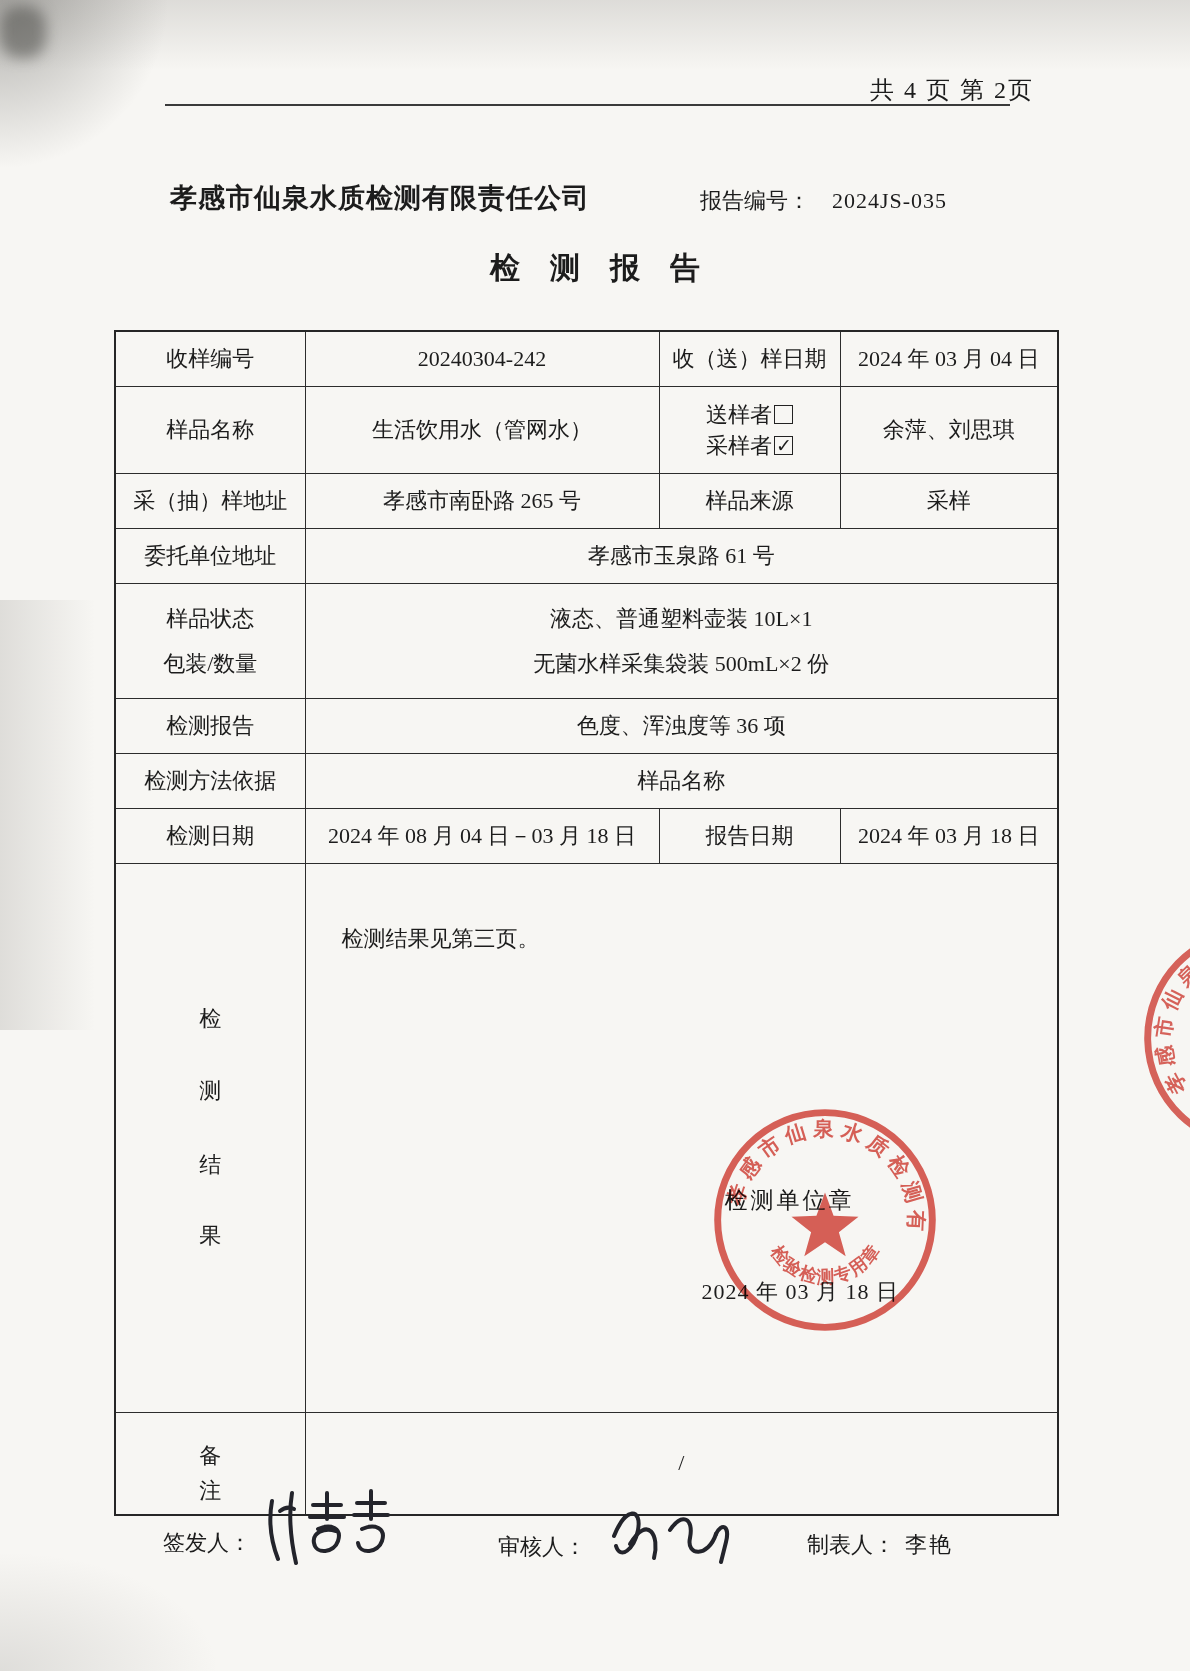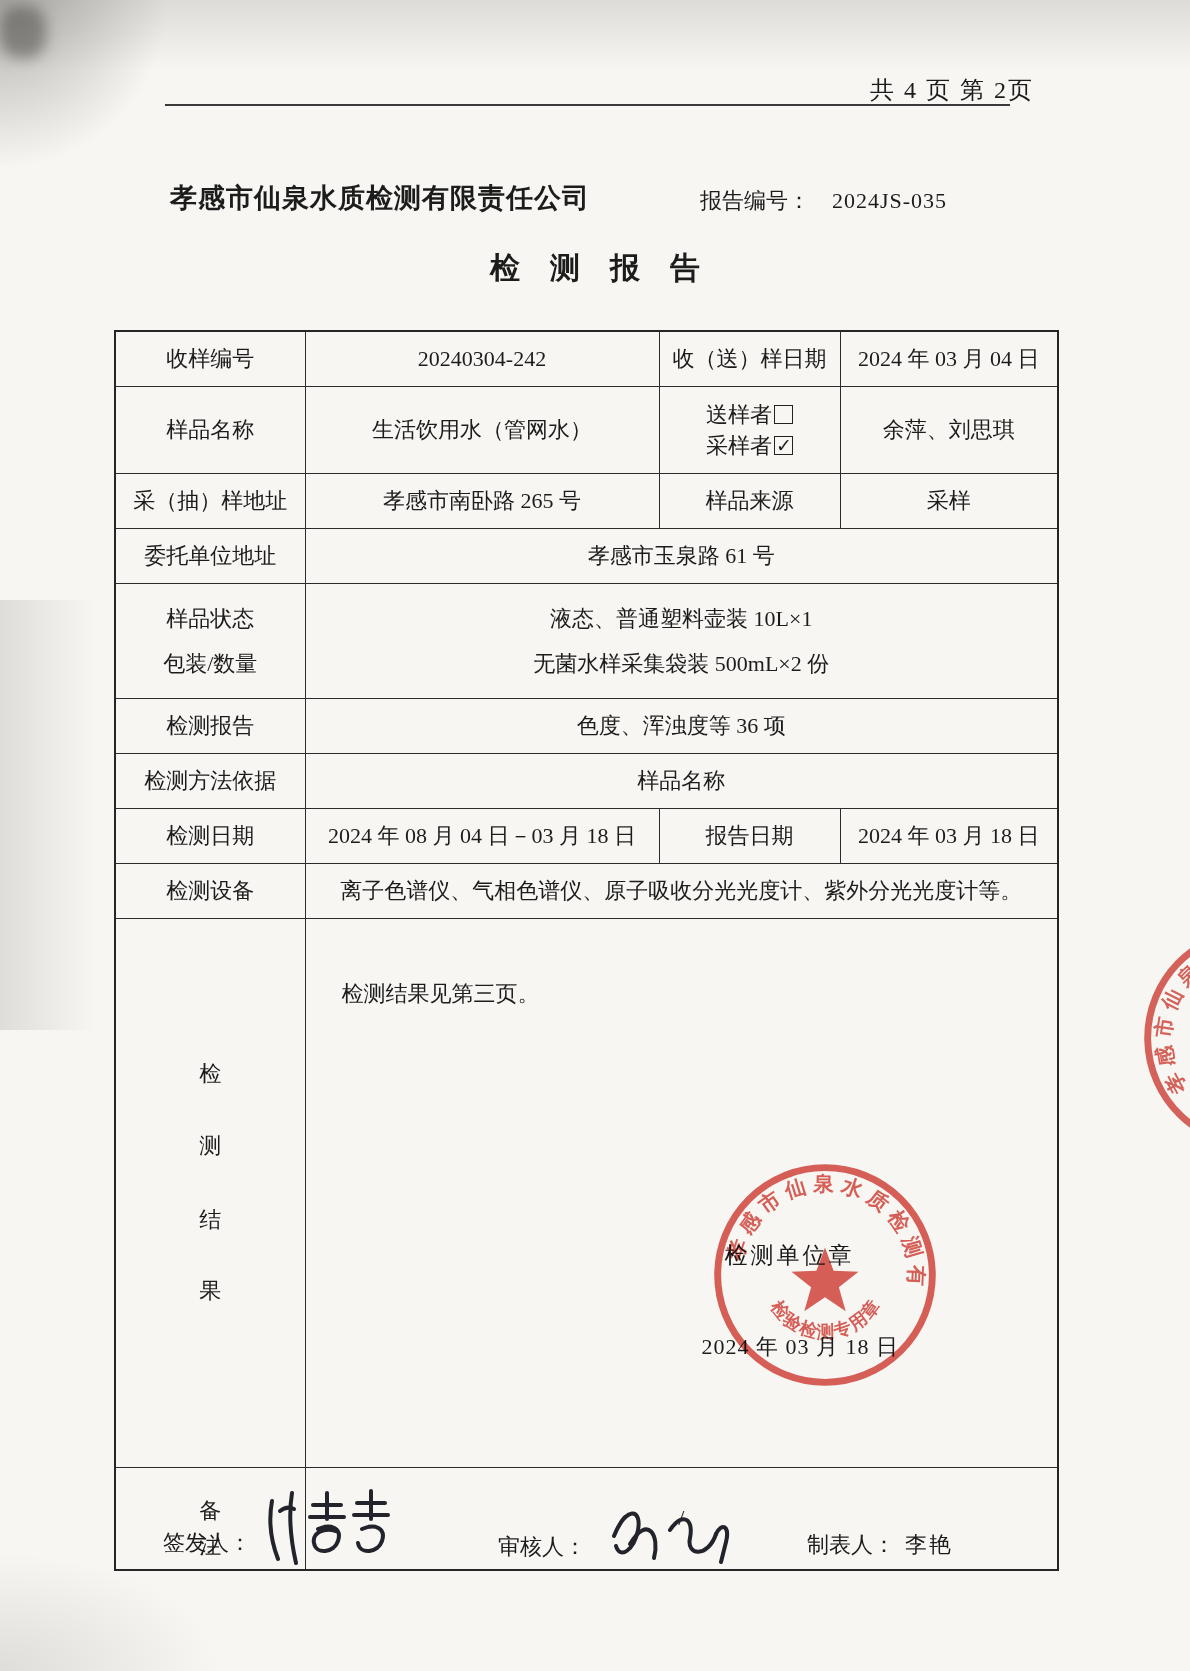--- a/index.html
+++ b/index.html
@@ -135,24 +135,20 @@
     </tr>
     <tr class="r7">
       <td>检测方法依据</td>
       <td colspan="3">样品名称</td>
     </tr>
     <tr class="r8">
       <td>检测日期</td>
       <td>2024 年 08 月 04 日－03 月 18 日</td>
       <td>报告日期</td>
       <td>2024 年 03 月 18 日</td>
-    </tr>
-    <tr class="r9">
-      <td>检测设备</td>
-      <td colspan="3" class="left">离子色谱仪、气相色谱仪、原子吸收分光光度计、紫外分光光度计等。</td>
     </tr>
     <tr class="r10">
       <td><span class="vlab">检测结果</span></td>
       <td colspan="3" class="resultcell">
         <div class="result-note">检测结果见第三页。</div>
         <div class="seal-caption">检测单位章</div>
         <div class="seal-date">2024 年 03 月 18 日</div>
         <svg class="sealsvg" viewBox="0 0 300 300">
           <defs>
             <path id="seal-arc-top" d="M 44.8 182.1 A 110 110 0 1 1 255.2 182.1" fill="none"></path>

